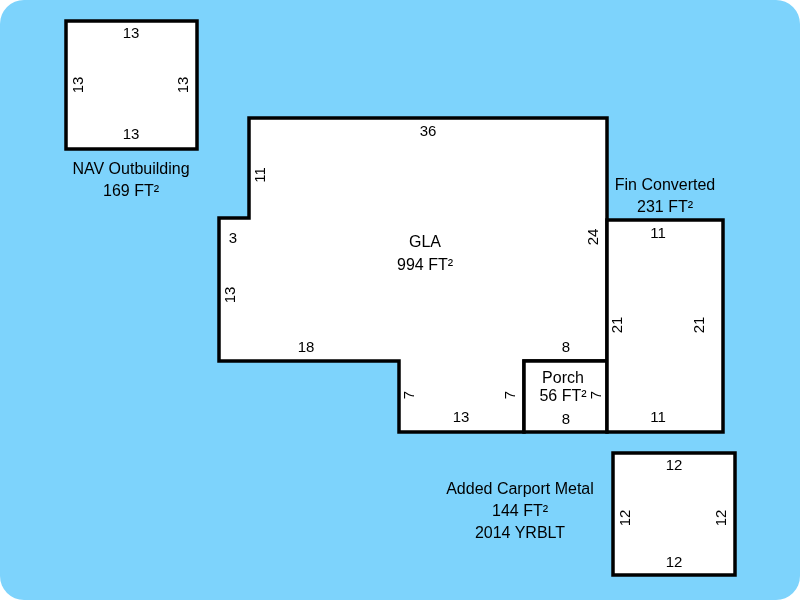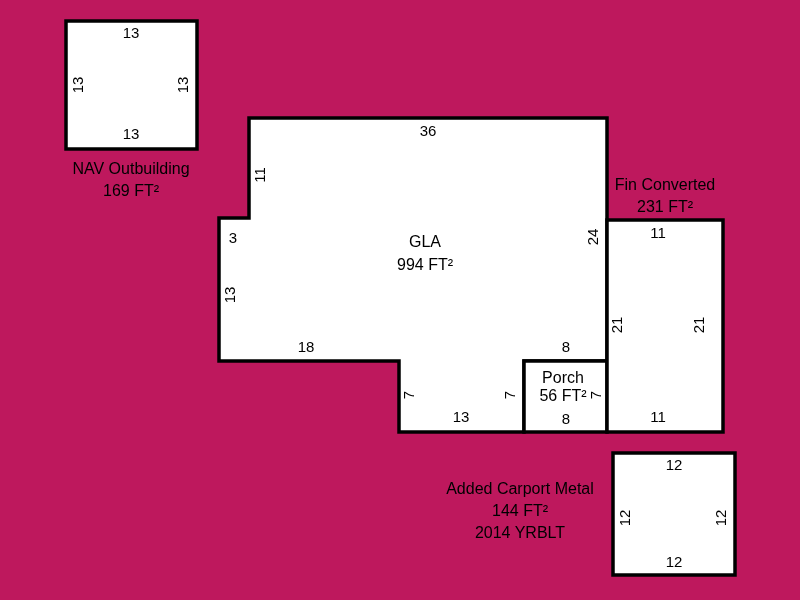--- a/index.html
+++ b/index.html
@@ -11,21 +11,22 @@
   body {
     width: 800px;
     height: 600px;
     overflow: hidden;
     font-family: "Liberation Sans", sans-serif;
   }
   #sketch-root {
     position: relative;
     width: 800px;
     height: 600px;
-    background: #be185d;
+    background: #7dd3fc;
+    border-radius: 24px;
   }
   svg.plan-svg {
     position: absolute;
     left: 0;
     top: 0;
     width: 800px;
     height: 600px;
     display: block;
   }
   .wall {

